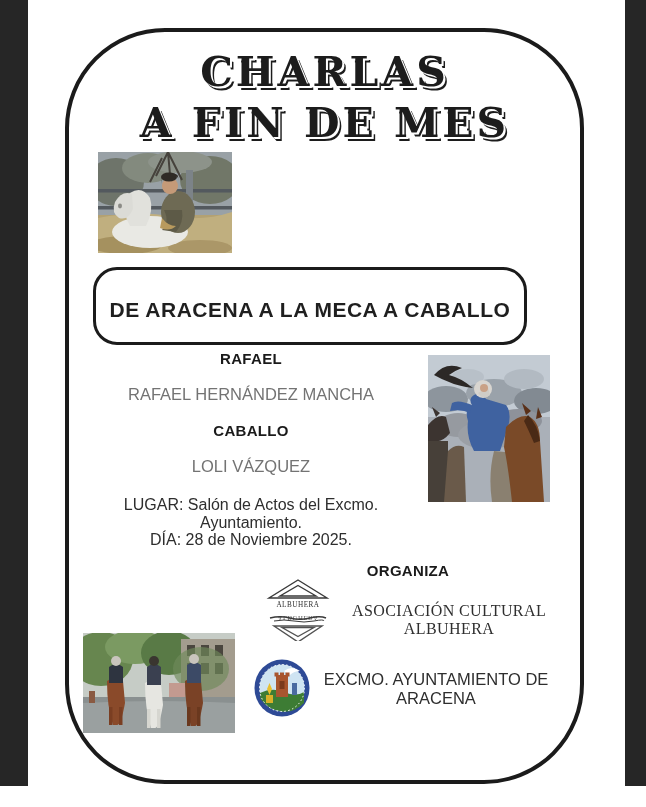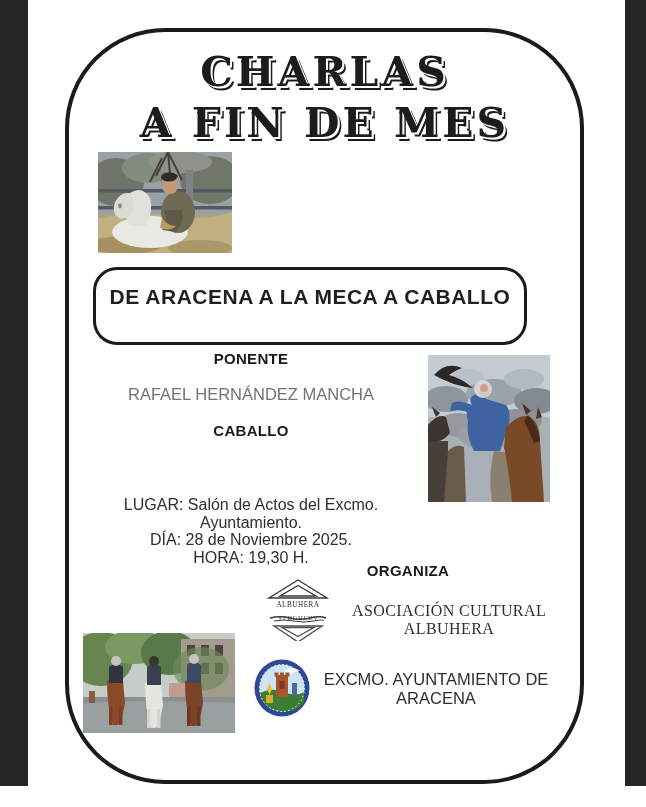--- a/index.html
+++ b/index.html
@@ -22,21 +22,21 @@
   }
   .title.line1{top:52px;}
   .title.line2{top:103px;}
   .photo{position:absolute;display:block;}
   .photo svg{display:block;width:100%;height:100%;}
   .photo1{left:98px;top:152px;width:134px;height:101px;}
   .photo2{left:428px;top:355px;width:122px;height:147px;}
   .photo3{left:83px;top:633px;width:152px;height:100px;}
   .talk-box{
     position:absolute;left:93px;top:267px;width:434px;height:78px;box-sizing:border-box;
-    border:3px solid #1b1b1b;border-radius:24px;text-align:center;padding-top:15px;
+    border:3px solid #1b1b1b;border-radius:24px;text-align:center;padding-top:28px;
   }
   .talk-box .talk-title{font-size:21px;font-weight:700;letter-spacing:0.5px;color:#1f1f1f;}
   .cline{position:absolute;left:85px;width:332px;text-align:center;}
   .label{font-size:15px;font-weight:700;color:#1a1a1a;letter-spacing:0.3px;}
   .name{font-size:16.5px;color:#737373;}
   .ponente-label{top:350px;}
   .ponente-name{top:385px;}
   .presenta-label{top:422px;}
   .presenta-name{top:457px;}
   .venue{position:absolute;left:80px;top:496px;width:342px;text-align:center;
@@ -91,23 +91,24 @@
       <path d="M63 32 a9 9 0 0 1 18 -3 l-1.5 -6 a10 8 0 0 0 -15.5 2 Z" fill="#2f2b26"></path>
       <ellipse cx="71" cy="25" rx="8" ry="4.5" fill="#2f2b26"></ellipse>
       <path d="M64 66 Q70 74 78 74 Q72 80 62 76 Z" fill="#b89a5e"></path>
     </svg>
   </div>
 
   <div class="talk-box">
     <div class="talk-title">DE ARACENA A LA MECA A CABALLO</div>
   </div>
 
-  <div class="cline label ponente-label">PONENTE</div>
+  <div class="cline label ponente-label">RAFAEL</div>
   <div class="cline name ponente-name">RAFAEL HERNÁNDEZ MANCHA</div>
   <div class="cline label presenta-label">CABALLO</div>
+  <div class="cline name presenta-name">LOLI VÁZQUEZ</div>
 
   <div class="photo photo2">
     <svg viewBox="0 0 122 147" preserveAspectRatio="none" aria-hidden="true">
       <rect width="122" height="147" fill="#aab0b8"></rect>
       <rect width="122" height="62" fill="#c3cbd3"></rect>
       <ellipse cx="18" cy="44" rx="22" ry="13" fill="#8d959d"></ellipse>
       <ellipse cx="66" cy="38" rx="28" ry="14" fill="#9aa2aa"></ellipse>
       <ellipse cx="108" cy="46" rx="22" ry="13" fill="#828a92"></ellipse>
       <ellipse cx="96" cy="24" rx="20" ry="10" fill="#b2bac2"></ellipse>
       <ellipse cx="40" cy="22" rx="16" ry="8" fill="#b8c0c8"></ellipse>
@@ -128,21 +129,20 @@
       <path d="M98 60 L94 48 L103 56 Z" fill="#5a3018"></path>
       <path d="M108 64 L110 52 L114 62 Z" fill="#5a3018"></path>
       <path d="M100 60 Q110 70 112 86 L106 88 Q100 74 96 66 Z" fill="#4a2a16"></path>
       <path d="M20 96 Q28 88 36 92 L38 147 L16 147 Z" fill="#6a5a4a"></path>
     </svg>
   </div>
 
   <div class="venue">
     <div>LUGAR: Salón de Actos del Excmo. Ayuntamiento.</div>
     <div>DÍA: 28 de Noviembre 2025.</div>
-    <div>HORA: 19,30 H.</div>
   </div>
 
   <div class="organiza-label label">ORGANIZA</div>
 
   <div class="logo albuhera-logo">
     <svg viewBox="0 0 68 64" aria-hidden="true">
       <g stroke="#3a3a3a" stroke-width="1.4" fill="none">
         <path d="M34 3 L63 21 L5 21 Z"></path>
         <path d="M34 8.5 L52 19 L16 19 Z"></path>
       </g>

